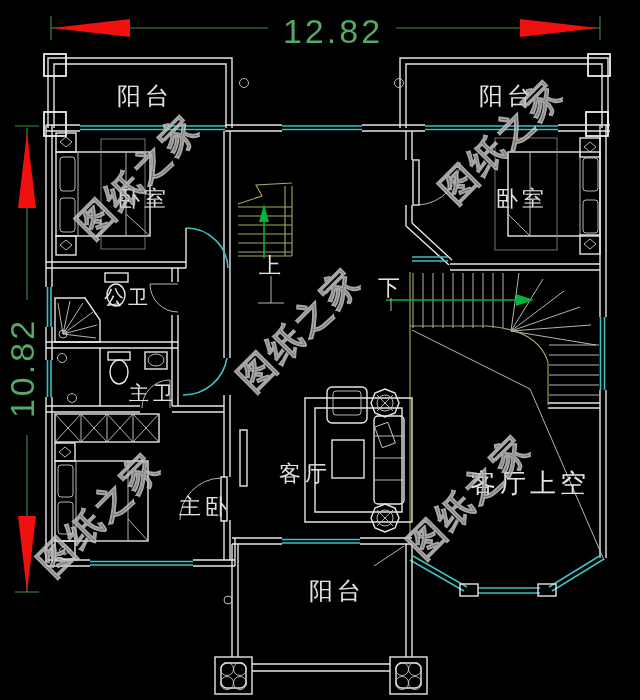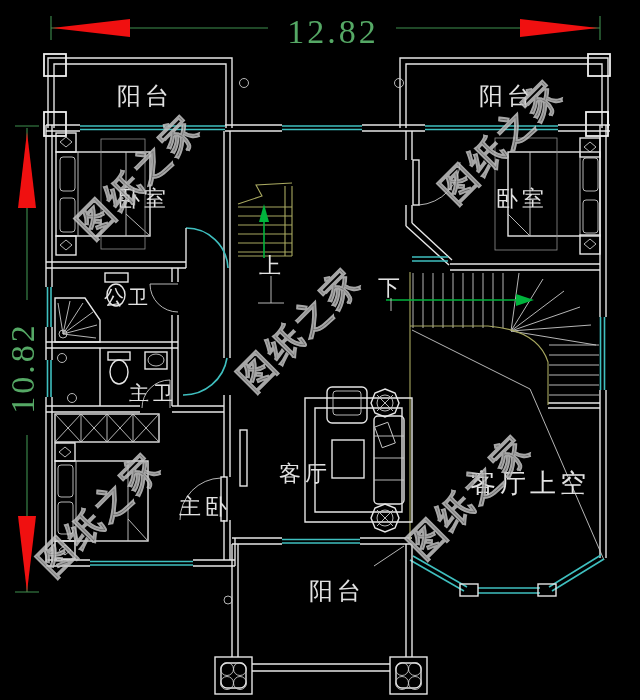--- a/index.html
+++ b/index.html
@@ -1,17 +1,17 @@
 <!DOCTYPE html>
 <html><head>
 <meta charset="utf-8">
 <style>
   html,body{margin:0;padding:0;background:#000;}
   .stage{position:relative;width:640px;height:700px;background:#000;overflow:hidden;
-         font-family:Liberation Serif, serif;}
+         font-family:Liberation Sans, sans-serif;}
   svg{display:block}
   
   .w   {stroke:#e6e6e6;fill:none;stroke-width:1.4}
   .w2  {stroke:#efefef;fill:none;stroke-width:1.8}
   .thin{stroke:#c9c9c9;fill:none;stroke-width:0.9}
   .faint{stroke:#8f8f8f;fill:none;stroke-width:0.8}
   .cy  {stroke:#3fbfbf;fill:none;stroke-width:1.6}
   .gr  {stroke:#3f8f4f;fill:none;stroke-width:1.1}
   .ol  {stroke:#a8a860;fill:none;stroke-width:1.1}
   .ga  {stroke:#00b33c;fill:none;stroke-width:1.6}

